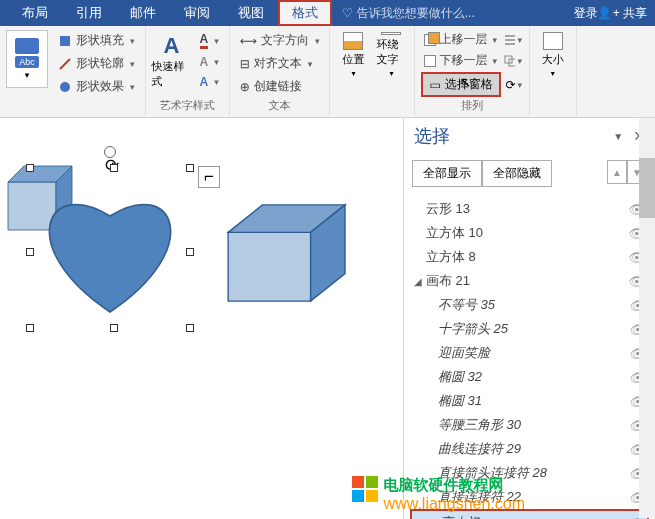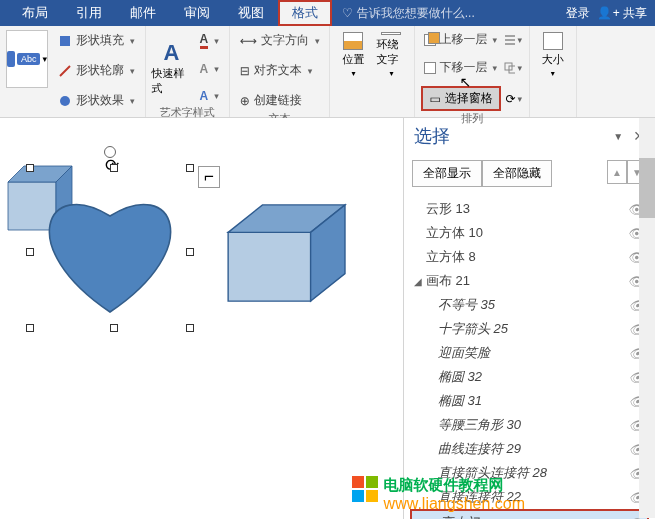--- a/index.html
+++ b/index.html
@@ -3,29 +3,29 @@
 <meta charset="utf-8">
 <style>
 * { margin: 0; padding: 0; box-sizing: border-box; font-family: "Microsoft YaHei", sans-serif; }
 body { width: 655px; height: 519px; background: #fff; overflow: hidden; font-size: 12px; }
 
 .ribbon-tabs { background: #2b579a; color: #fff; height: 26px; display: flex; align-items: center; padding: 0 8px; }
 .ribbon-tabs .tab { padding: 17px 14px; cursor: pointer; font-size: 13px; }
 .ribbon-tabs .tab.active { background: #f3f3f3; color: #2b579a; }
 .ribbon-tabs .tab.highlighted { border: 2px solid #c0392b; padding: 2px 12px; }
 .ribbon-tabs .tell-me { margin-left: 10px; color: #d0d8e8; display: flex; align-items: center; gap: 4px; }
-.ribbon-tabs .right { margin-left: auto; display: flex; gap: 8px; align-items: center; }
+.ribbon-tabs .right { margin-left: auto; display: flex; align-items: center; }
 
 .ribbon { background: #f3f3f3; border-bottom: 1px solid #d4d4d4; height: 92px; display: flex; }
 .group { border-right: 1px solid #e1e1e1; padding: 4px 6px; display: flex; flex-direction: column; justify-content: space-between; position: relative; }
 .group-label { text-align: center; font-size: 11px; color: #666; }
 .group-row { display: flex; align-items: center; gap: 4px; }
-.group-col { display: flex; flex-direction: column; gap: 9px; }
-
-.shape-gallery { width: 42px; height: 58px; border: 1px solid #c5c5c5; background: #fff; display: flex; flex-direction: row; align-items: center; justify-content: center; gap: 2px; }
+.group-col { display: flex; flex-direction: column; gap: 2px; }
+
+.shape-gallery { width: 42px; height: 58px; border: 1px solid #c5c5c5; background: #fff; display: flex; flex-direction: column; align-items: center; justify-content: center; gap: 2px; }
 .shape-gallery .rect-icon { width: 24px; height: 16px; background: #4472c4; border-radius: 2px; }
 .shape-gallery .abc { font-size: 9px; background: #4472c4; color: #fff; padding: 1px 4px; border-radius: 2px; }
 
 .btn-small { display: flex; align-items: center; gap: 4px; padding: 2px 4px; font-size: 12px; color: #444; }
 .btn-small svg { width: 14px; height: 14px; }
 .dd::after { content: "▾"; font-size: 9px; margin-left: 2px; color: #666; }
 
 .quick-style { width: 40px; height: 50px; display: flex; flex-direction: column; align-items: center; justify-content: center; }
 .quick-style .A { font-size: 22px; color: #2b579a; font-weight: bold; }
 

